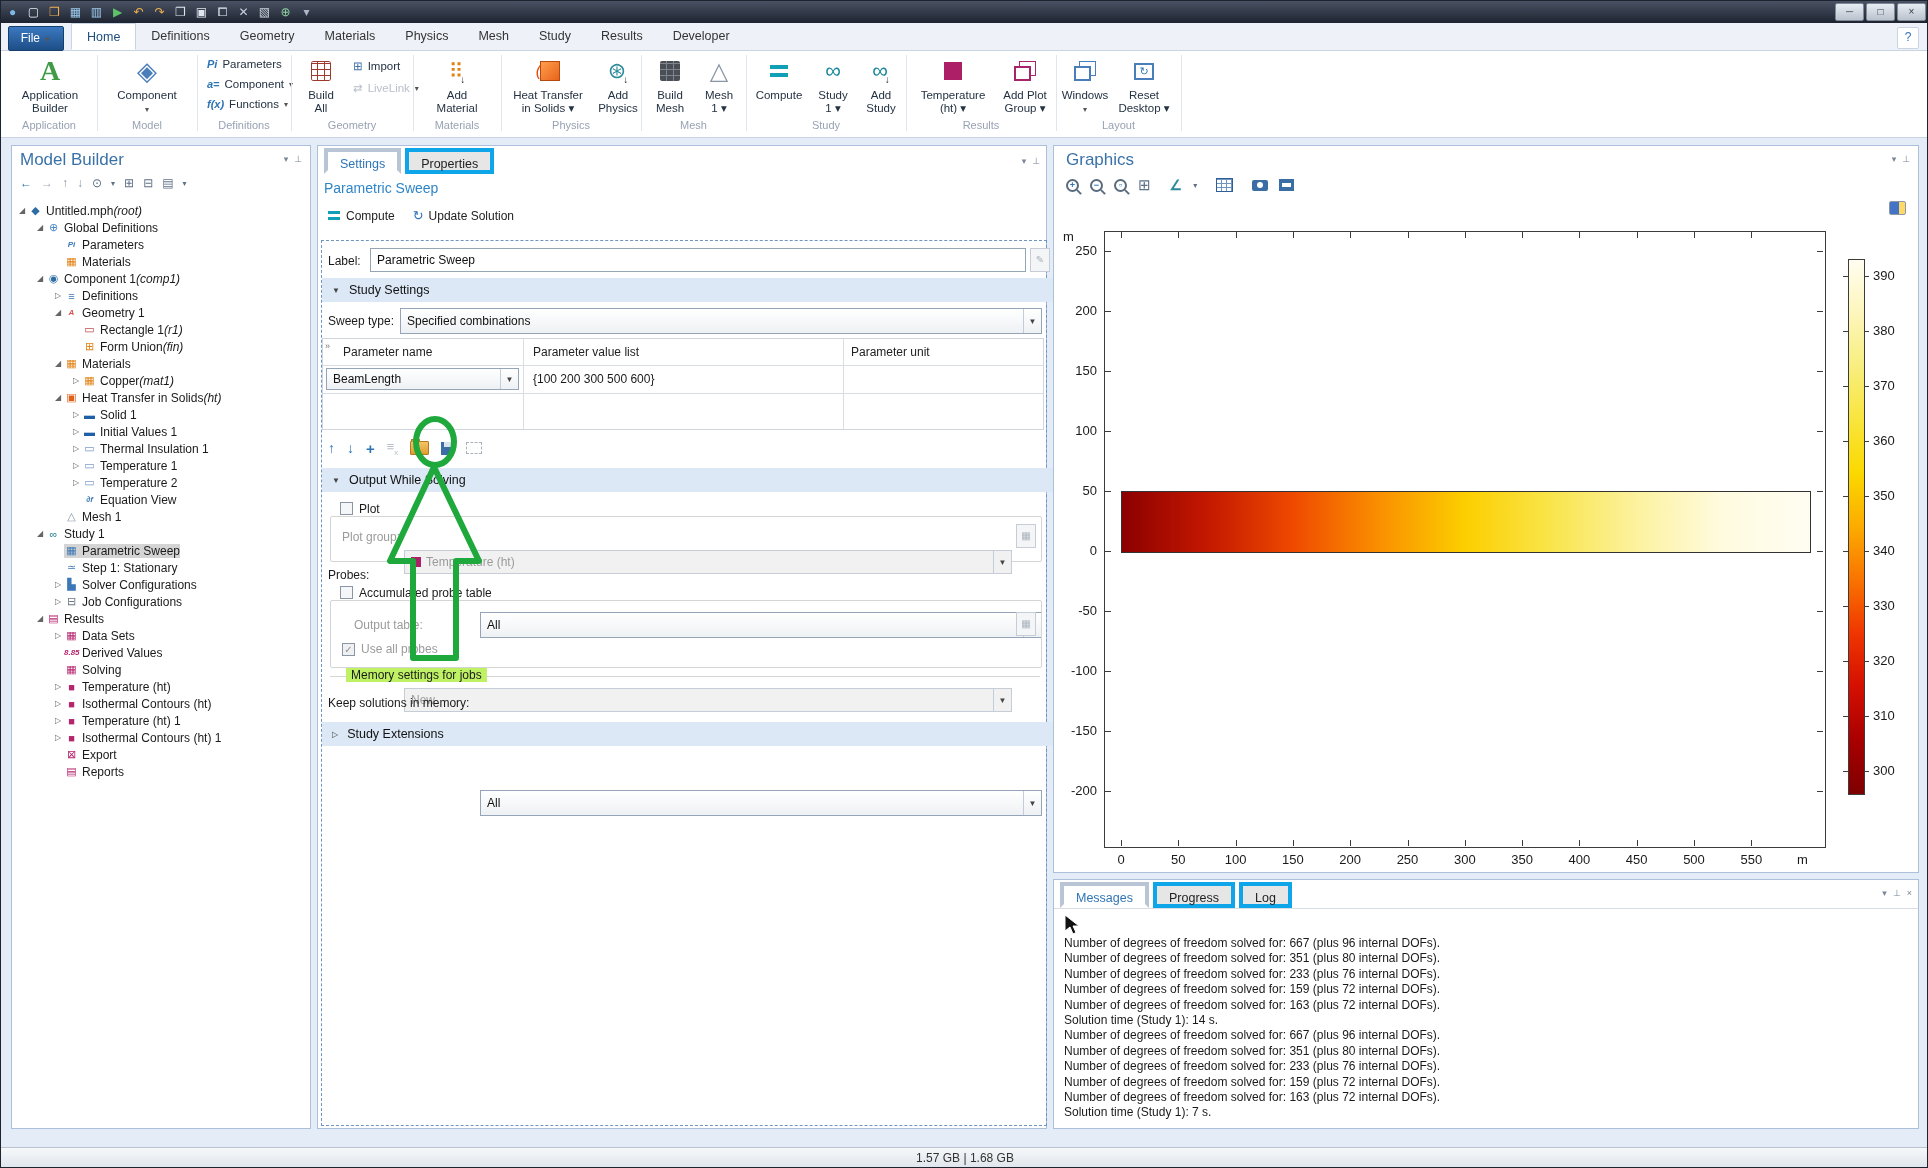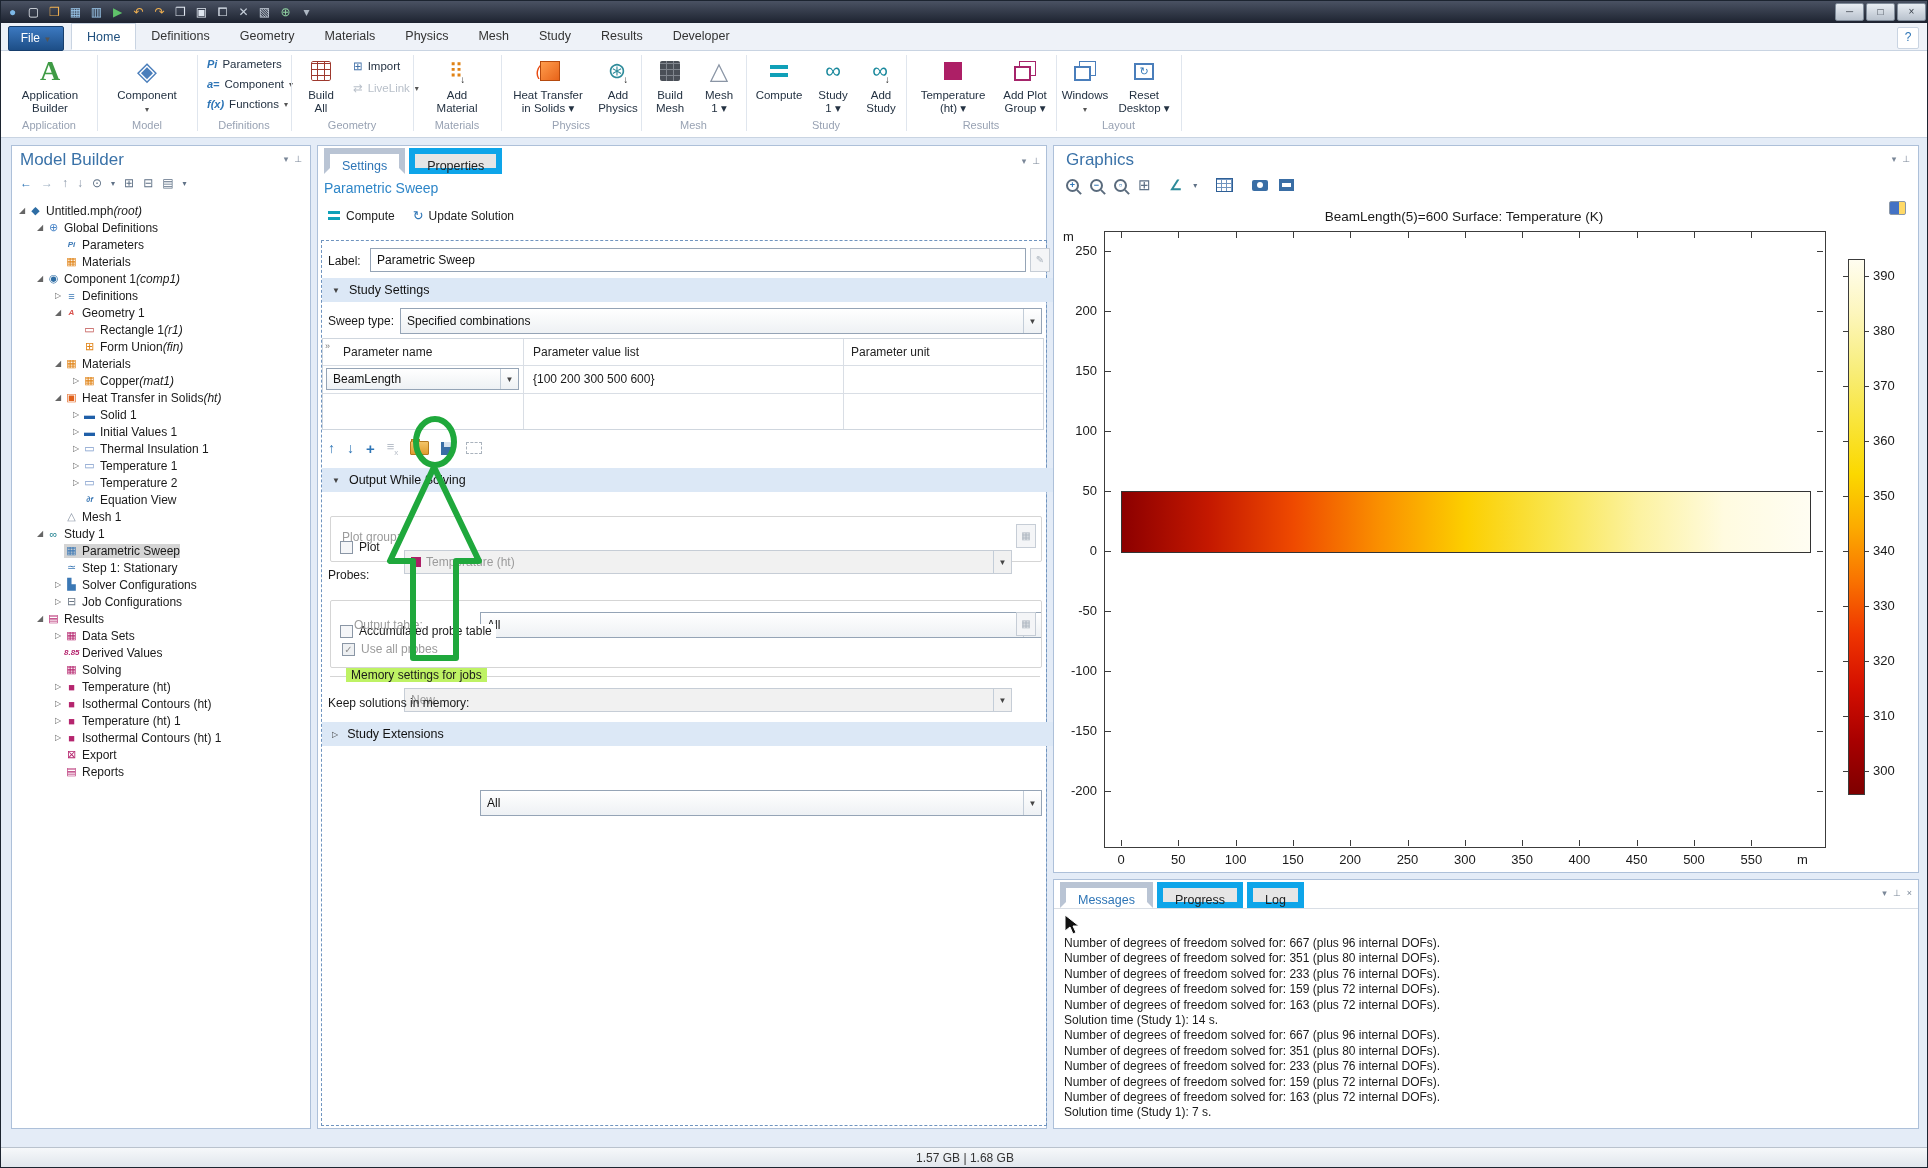--- a/index.html
+++ b/index.html
@@ -52,35 +52,35 @@
   #mbtools{display:flex;gap:9px;align-items:center;font-size:12px;color:#5f7186;}
   #tree{font-size:12px;color:#1a1a1a;}
   .trow{height:17px;display:flex;align-items:center;white-space:nowrap;}
   .arr{width:12px;font-size:8px;color:#666;text-align:center;flex:none;}
   .tico{width:15px;text-align:center;font-size:11px;margin-right:3px;flex:none;}
   .tico.txt{font-size:8px;font-style:italic;font-weight:bold;}
   .tsel{background:#d4d4d4;}
   .trow i{font-style:italic;}
   .trow .pad{display:inline-block;flex:none;}
   
-  .tab{height:26px;line-height:25px;padding:0 12px;font-size:12.5px;color:#222;background:#e6e6e6;border:6px solid #0ea5e9;box-sizing:border-box;margin-right:4px;}
+  .tab{height:26px;line-height:25px;padding:0 12px;font-size:12.5px;color:#222;background:#e6e6e6;border:4px solid #0ea5e9;box-sizing:border-box;margin-right:4px;}
   .tab.active{background:#fff;color:#2e75b6;border-color:#b9c4d4;border-bottom-color:#fff;}
   .lbl{font-size:12px;color:#1a1a1a;}
   .dis{color:#9b9b9b !important;}
   .combo{background:linear-gradient(#ffffff,#eef1f4);border:1px solid #95a4b6;height:24px;font-size:12px;color:#111;display:flex;align-items:center;padding:0 6px;box-sizing:border-box;position:relative;}
   .combo .dd{position:absolute;right:0;top:0;bottom:0;width:17px;border-left:1px solid #c3cdd8;display:flex;align-items:center;justify-content:center;font-size:8px;color:#444;}
   .combo.disabled{background:#f1f1f1;color:#9b9b9b;border-color:#c6cdd6;}
   .field{background:#fff;border:1px solid #95a4b6;height:24px;font-size:12px;color:#111;display:flex;align-items:center;padding:0 6px;box-sizing:border-box;}
   .sechead{background:#dce8f6;height:24px;display:flex;align-items:center;font-size:12.5px;color:#111;padding-left:10px;gap:9px;}
   .sechead .tri{font-size:8px;color:#444;}
   .cb{width:13px;height:13px;border:1px solid #8a96a5;background:#fff;box-sizing:border-box;font-size:10px;line-height:11px;text-align:center;color:#8f8f8f;}
   .cb.off{background:#f5f6f8;}
   .cb.graychecked{background:#eef0f2;}
   .groupbox{border:1px solid #d5d5d5;border-radius:2px;}
-  .legend{background:#fff;display:flex;gap:6px;align-items:center;padding:0 4px;margin-top:38px;}
+  .legend{background:#fff;display:flex;gap:6px;align-items:flex-start;padding:0 4px;}
   .sidebtn{width:20px;height:24px;border:1px solid #c6cdd6;background:#f4f5f7;color:#aab3bd;font-size:10px;text-align:center;line-height:22px;box-sizing:border-box;}
   .ptable-h{font-size:12px;color:#222;}
   .tline{background:#d9dee5;}
   
   .i-folder{width:17px;height:12px;background:linear-gradient(#f3c468,#e09c2e);border:1px solid #b5791f;border-radius:1px;position:relative;}
   .i-folder::before{content:"";position:absolute;left:0;top:-3px;width:7px;height:2px;background:#e09c2e;border:1px solid #b5791f;border-bottom:none;}
   .i-disk{width:13px;height:13px;background:#3a6ea5;position:relative;}
   .i-disk::before{content:"";position:absolute;left:3px;top:0;width:7px;height:5px;background:#d7e2ee;}
   .i-range{width:14px;height:10px;border:1px dashed #aab3bd;}
   .i-grid{width:15px;height:12px;border:1px solid #2e5f96;background-image:repeating-linear-gradient(0deg,transparent 0 3px,#6f94bf 3px 4px),repeating-linear-gradient(90deg,transparent 0 4px,#6f94bf 4px 5px);}
@@ -721,21 +721,20 @@
         <span class="i-mag">▫</span>
         <span style="color: rgb(95, 113, 134); font-size: 15px;">⊞</span>
         <span style="color: rgb(46, 139, 154); font-size: 14px; font-weight: bold; margin-left: 8px;">∠</span>
         <span style="color: rgb(95, 113, 134); font-size: 8px;">▾</span>
         <span class="i-grid" style="margin-left: 8px;"></span>
         <span class="i-cam" style="margin-left: 8px;"></span>
         <span class="i-prn"></span>
       </div>
   </div>
   <div class="abs" id="chart" style="left: 0px; top: 0px; width: 1928px; height: 1168px; pointer-events: none;">
-      <div class="abs axlab" style="left: 1103px; top: 208px; width: 720px; text-align: center; font-size: 13.5px;">BeamLength(5)=600  Surface: Temperature (K)</div>
       <div class="abs " style="left: 1103px; top: 230px; width: 720px; height: 615px; border: 1px solid rgb(60, 60, 60); background: rgb(255, 255, 255);"></div>
       <div class="abs " style="left: 1120px; top: 490px; width: 687.6px; height: 60px; border: 1px solid rgb(51, 51, 51); background: linear-gradient(90deg, rgb(140, 0, 0), rgb(196, 24, 0), rgb(239, 74, 0), rgb(250, 144, 0), rgb(252, 207, 0), rgb(249, 229, 76), rgb(252, 242, 160), rgb(255, 251, 224), rgb(255, 253, 242));"></div>
       <div class="abs tick" style="left: 1120px; top: 839px; width: 1px; height: 6px;"></div>
       <div class="abs tick" style="left: 1120px; top: 231px; width: 1px; height: 6px;"></div>
       <div class="abs axlab" style="left: 1100px; top: 851px; width: 40px; text-align: center;">0</div>
       <div class="abs tick" style="left: 1177.3px; top: 839px; width: 1px; height: 6px;"></div>
       <div class="abs tick" style="left: 1177.3px; top: 231px; width: 1px; height: 6px;"></div>
       <div class="abs axlab" style="left: 1157.3px; top: 851px; width: 40px; text-align: center;">50</div>
       <div class="abs tick" style="left: 1234.6px; top: 839px; width: 1px; height: 6px;"></div>
       <div class="abs tick" style="left: 1234.6px; top: 231px; width: 1px; height: 6px;"></div>

